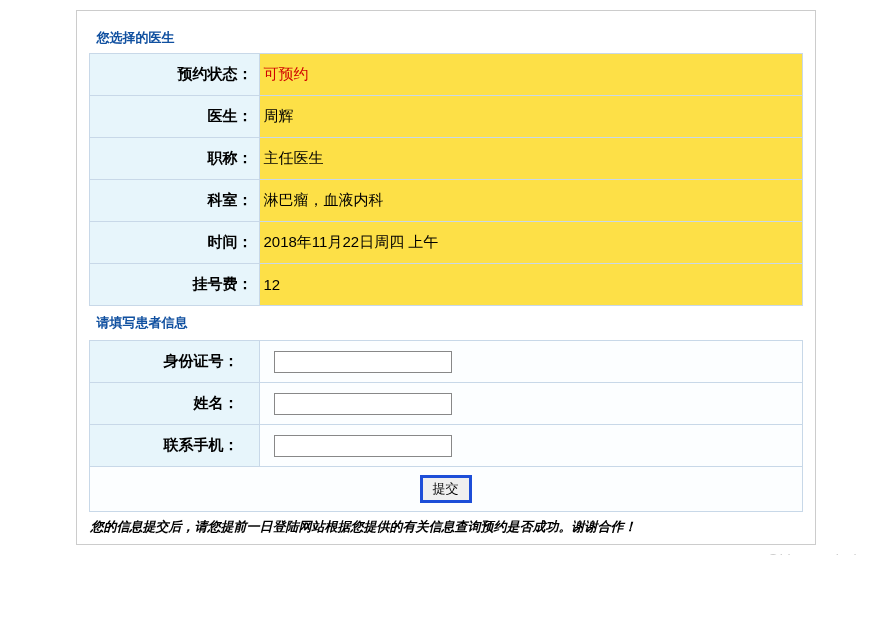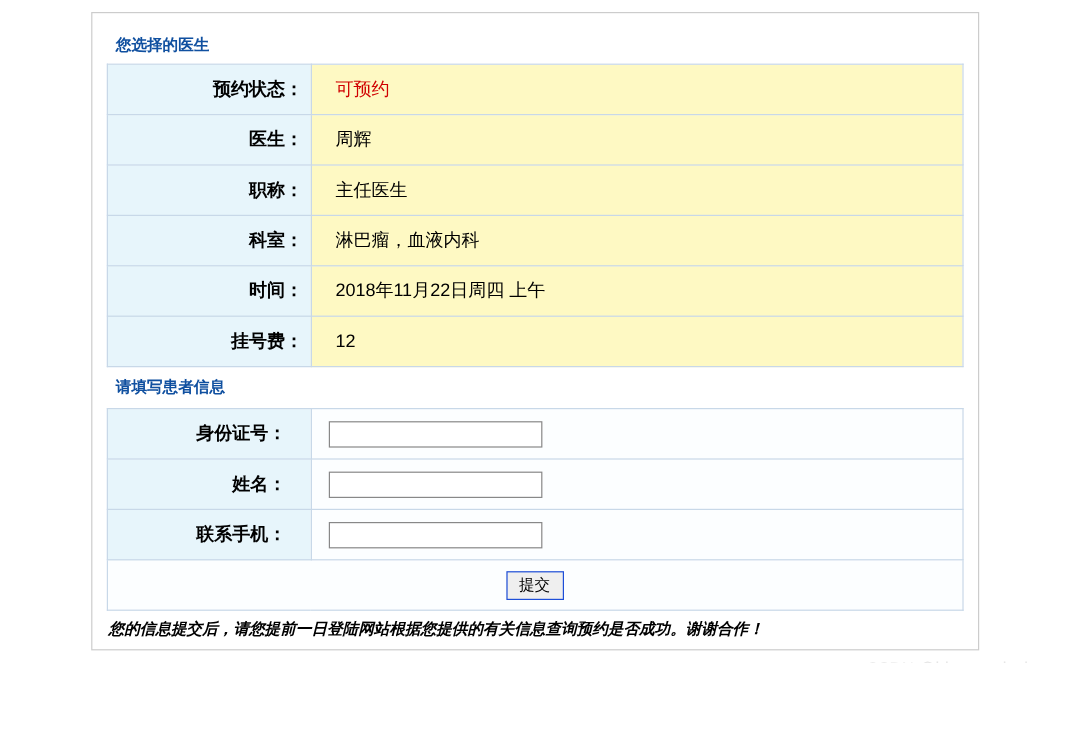--- a/index.html
+++ b/index.html
@@ -46,23 +46,23 @@
     }
     .info-table .label-cell {
       width: 170px;
       background: #e7f5fb;
       text-align: right;
       font-weight: bold;
       font-size: 15px;
       padding-right: 6px;
     }
     .info-table .value-cell {
-      background: #fef9c3;
+      background: #fde047;
       font-size: 15px;
-      padding-left: 20px;
+      padding-left: 4px;
     }
     .status-value {
       color: #d00000;
     }
     .form-table {
       width: 100%;
       border-collapse: collapse;
       table-layout: fixed;
       margin-top: 2px;
     }
@@ -91,21 +91,21 @@
       padding: 1px 4px;
       font-size: 13px;
     }
     .submit-row {
       text-align: center;
       background: #fcfeff;
     }
     .submit-btn {
       padding: 2px 10px;
       font-size: 13px;
-      border: 1px solid #1d4ed8;
+      border: 3px solid #1d4ed8;
       background: #efefef;
       cursor: pointer;
       font-family: inherit;
     }
     .footer-note {
       font-size: 13px;
       font-weight: bold;
       padding: 6px 0 0 2px;
       font-style: italic;
     }

